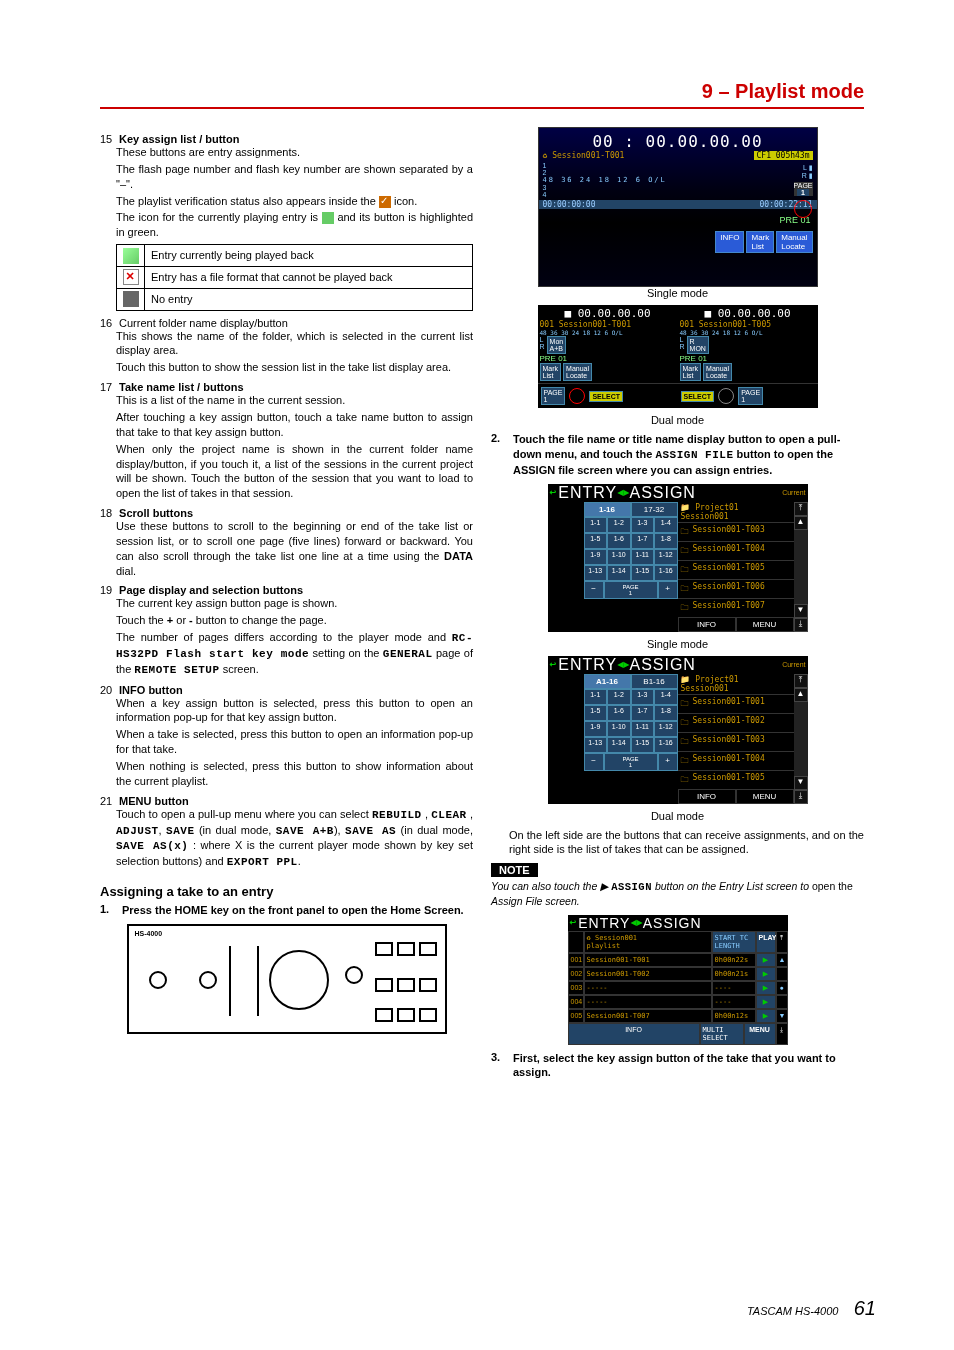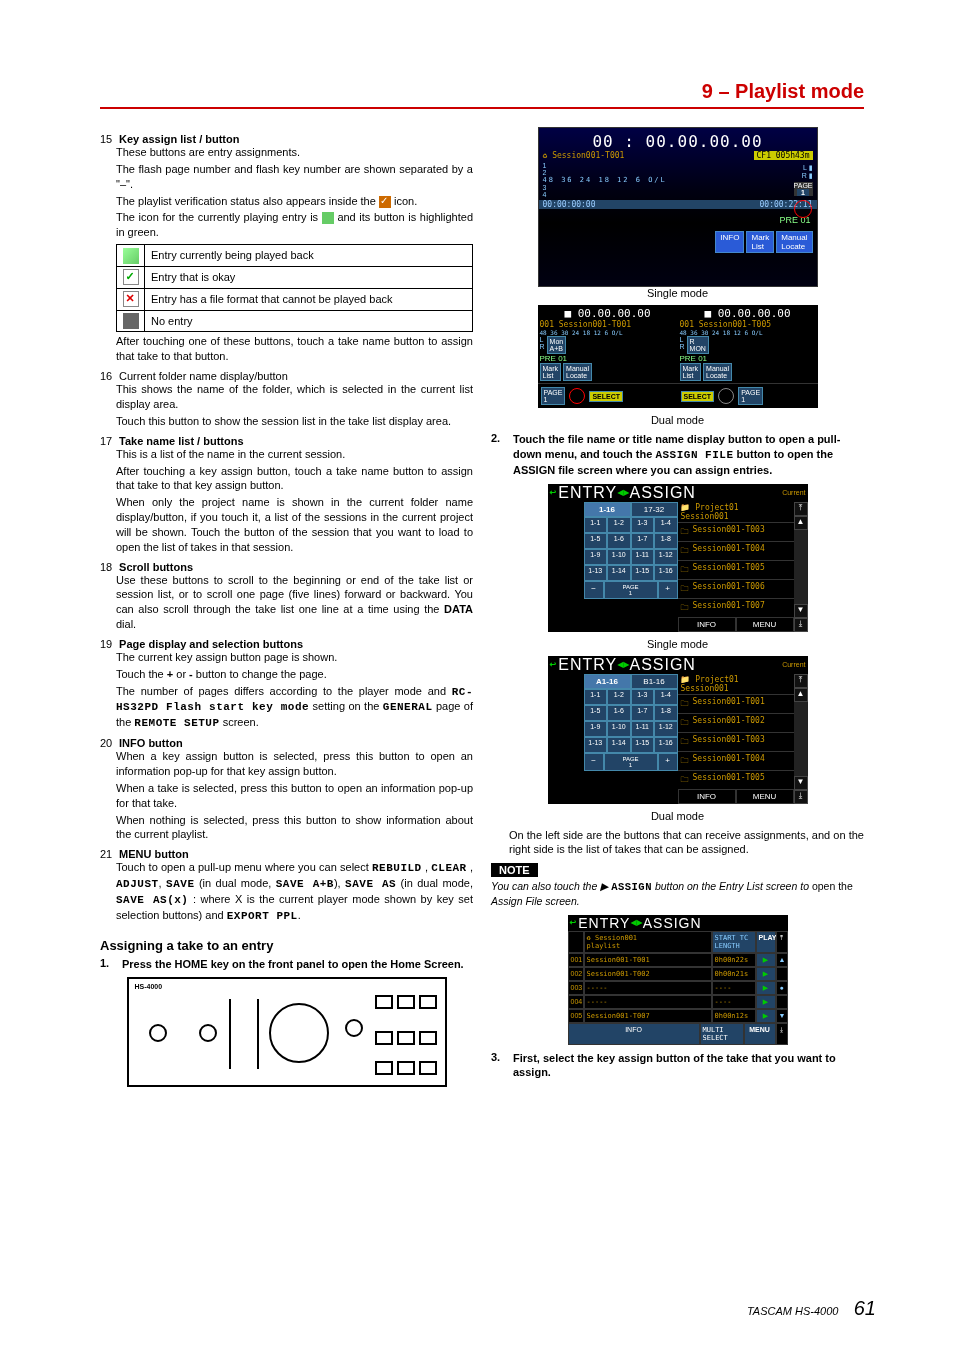--- a/index.html
+++ b/index.html
@@ -123,34 +123,29 @@
       <p>The flash page number and flash key number are shown separated by a "–".</p>
       <p>The playlist verification status also appears inside the <span class="inline-icon-check"></span> icon.</p>
       <p>The icon for the currently playing entry is <span class="inline-icon-play"></span> and its button is highlighted in green.</p>
       <table class="icons">
         <tbody>
               <tr>
                 <td class="iconcell"><span class="icon-box ic-play"></span></td>
                 <td>Entry currently being played back</td>
               </tr>
         <tr>
-                <td class="iconcell"><span class="icon-box ic-ok"></span></td>
-                <td>Entry that is okay</td>
-              </tr>
-        <tr>
                 <td class="iconcell"><span class="icon-box ic-bad"></span></td>
                 <td>Entry has a file format that cannot be played back</td>
               </tr>
         <tr>
                 <td class="iconcell"><span class="icon-box ic-empty"></span></td>
                 <td>No entry</td>
               </tr>
       </tbody>
           </table>
-      <p>After touching one of these buttons, touch a take name button to assign that take to that button.</p>
     </div>
   </div>
 
   <div class="item-row">
     <span class="num">16</span>
     <span>Current folder name display/button</span>
     <div class="item-body">
       <p>This shows the name of the folder, which is selected in the current list display area.</p>
       <p>Touch this button to show the session list in the take list display area.</p>
     </div>

